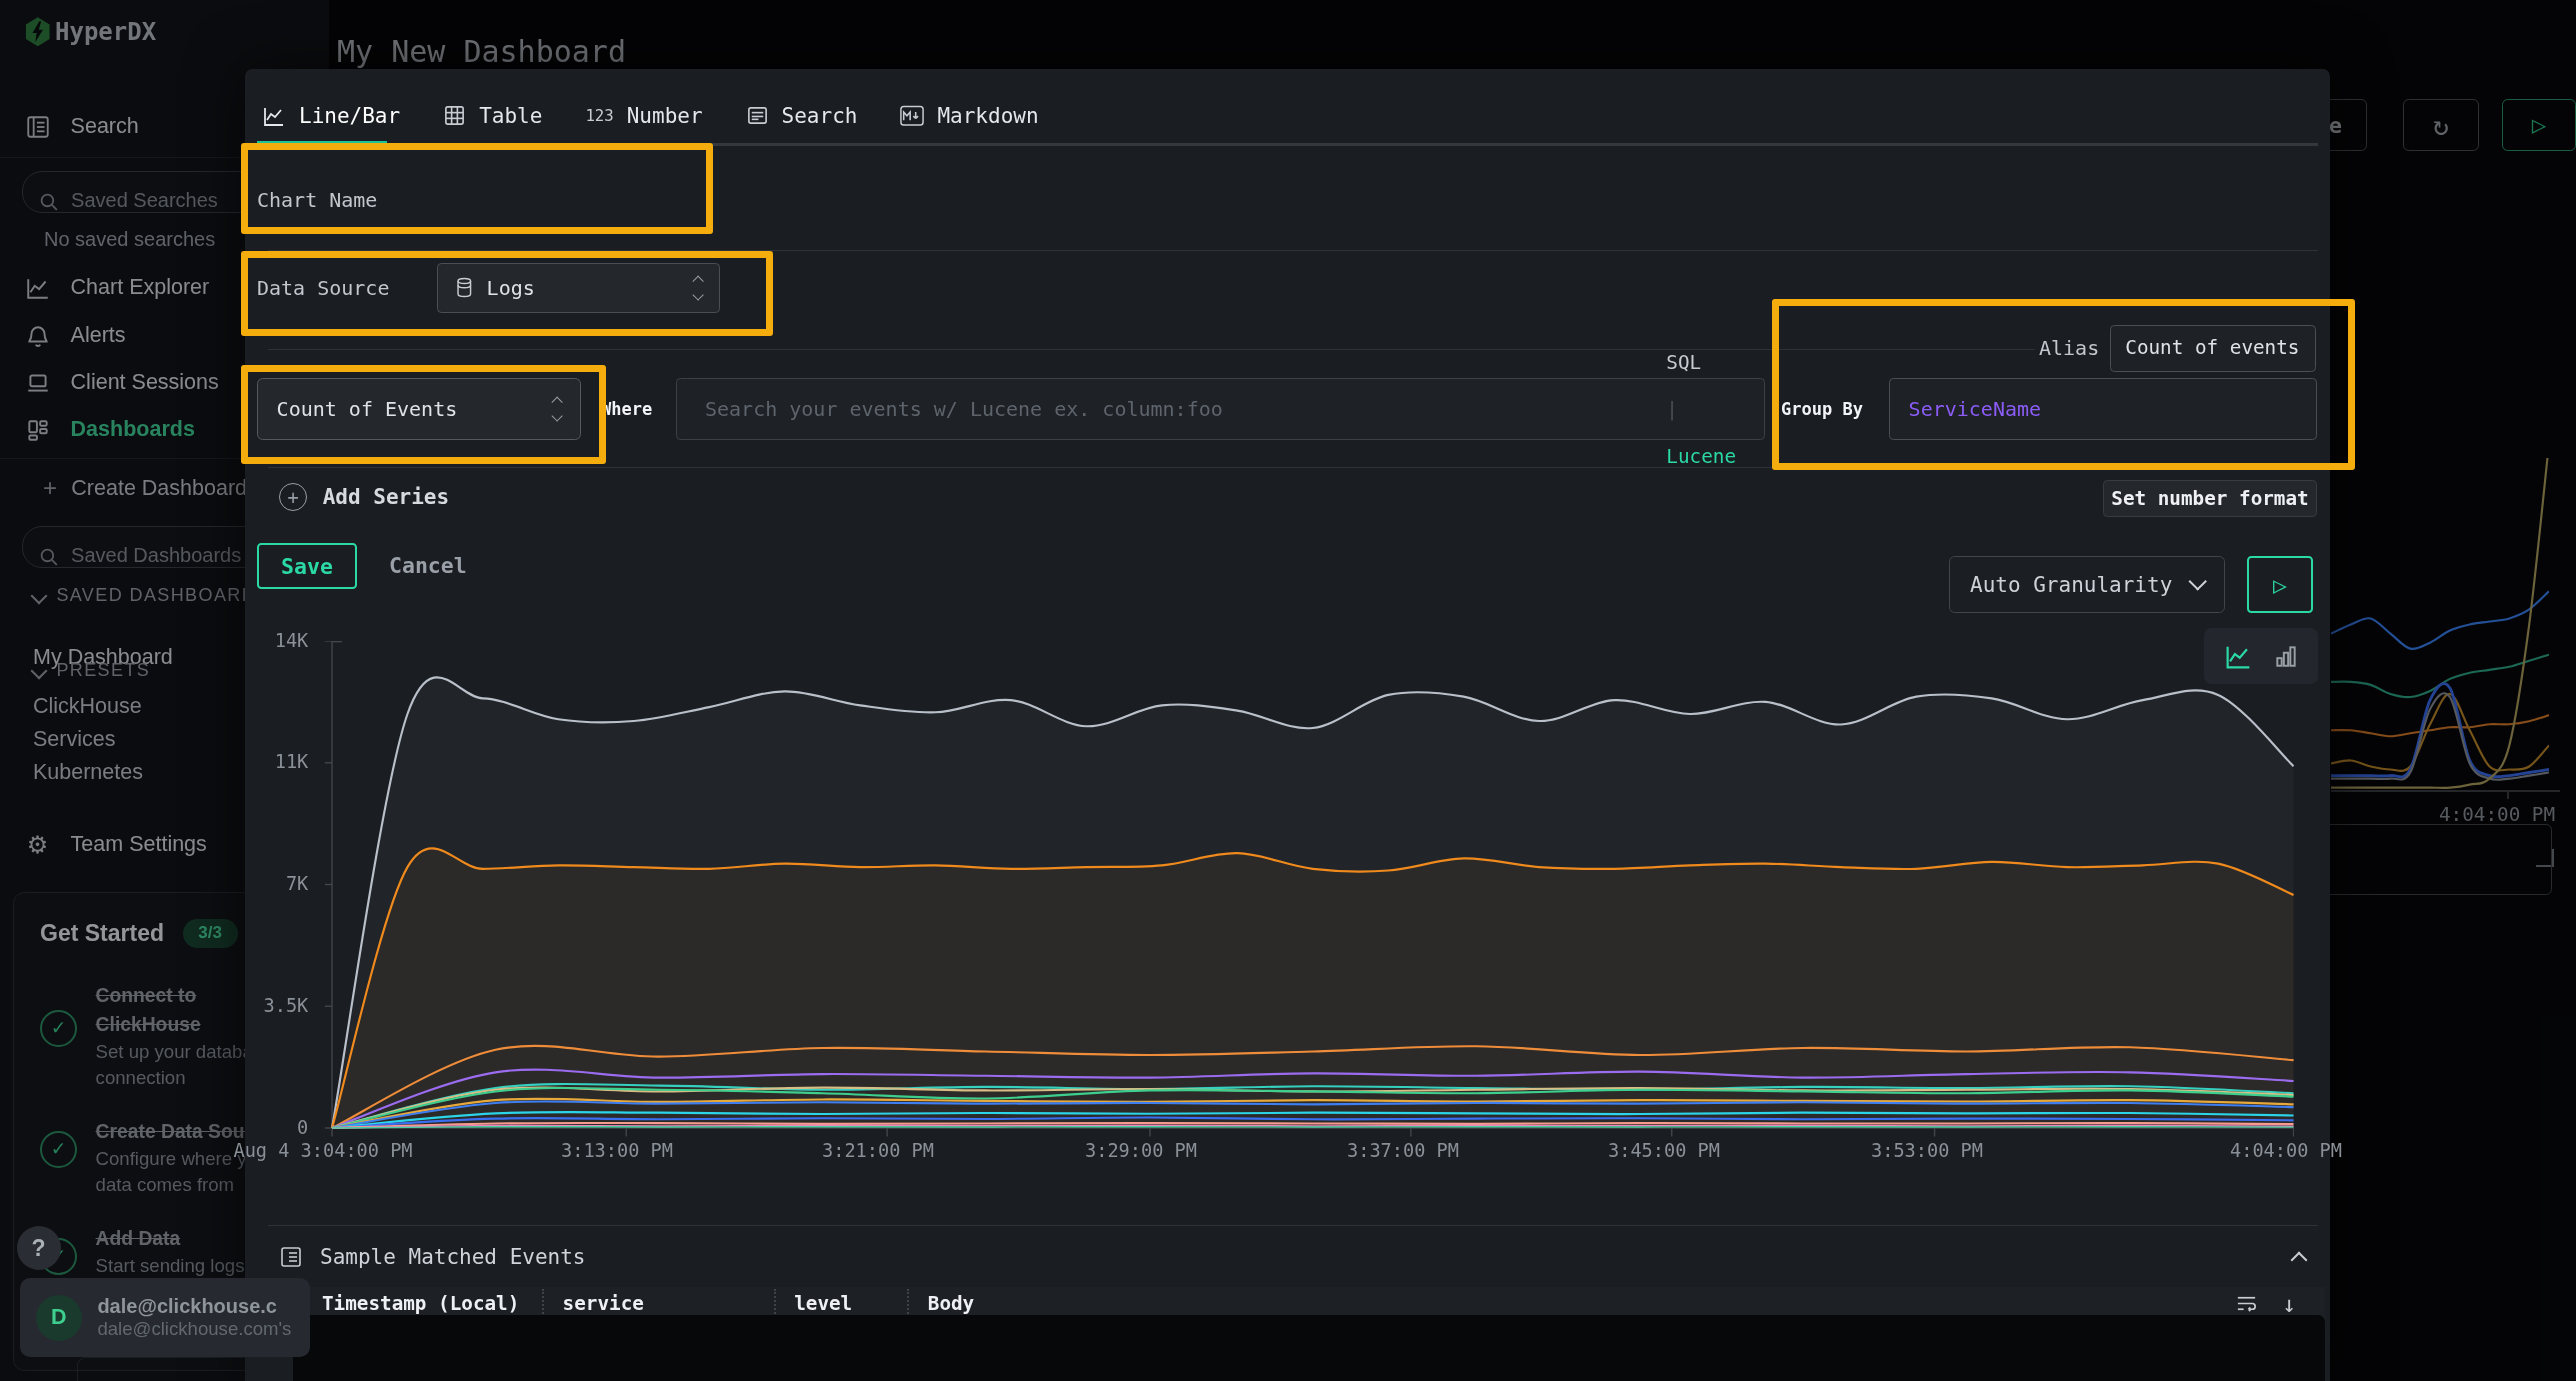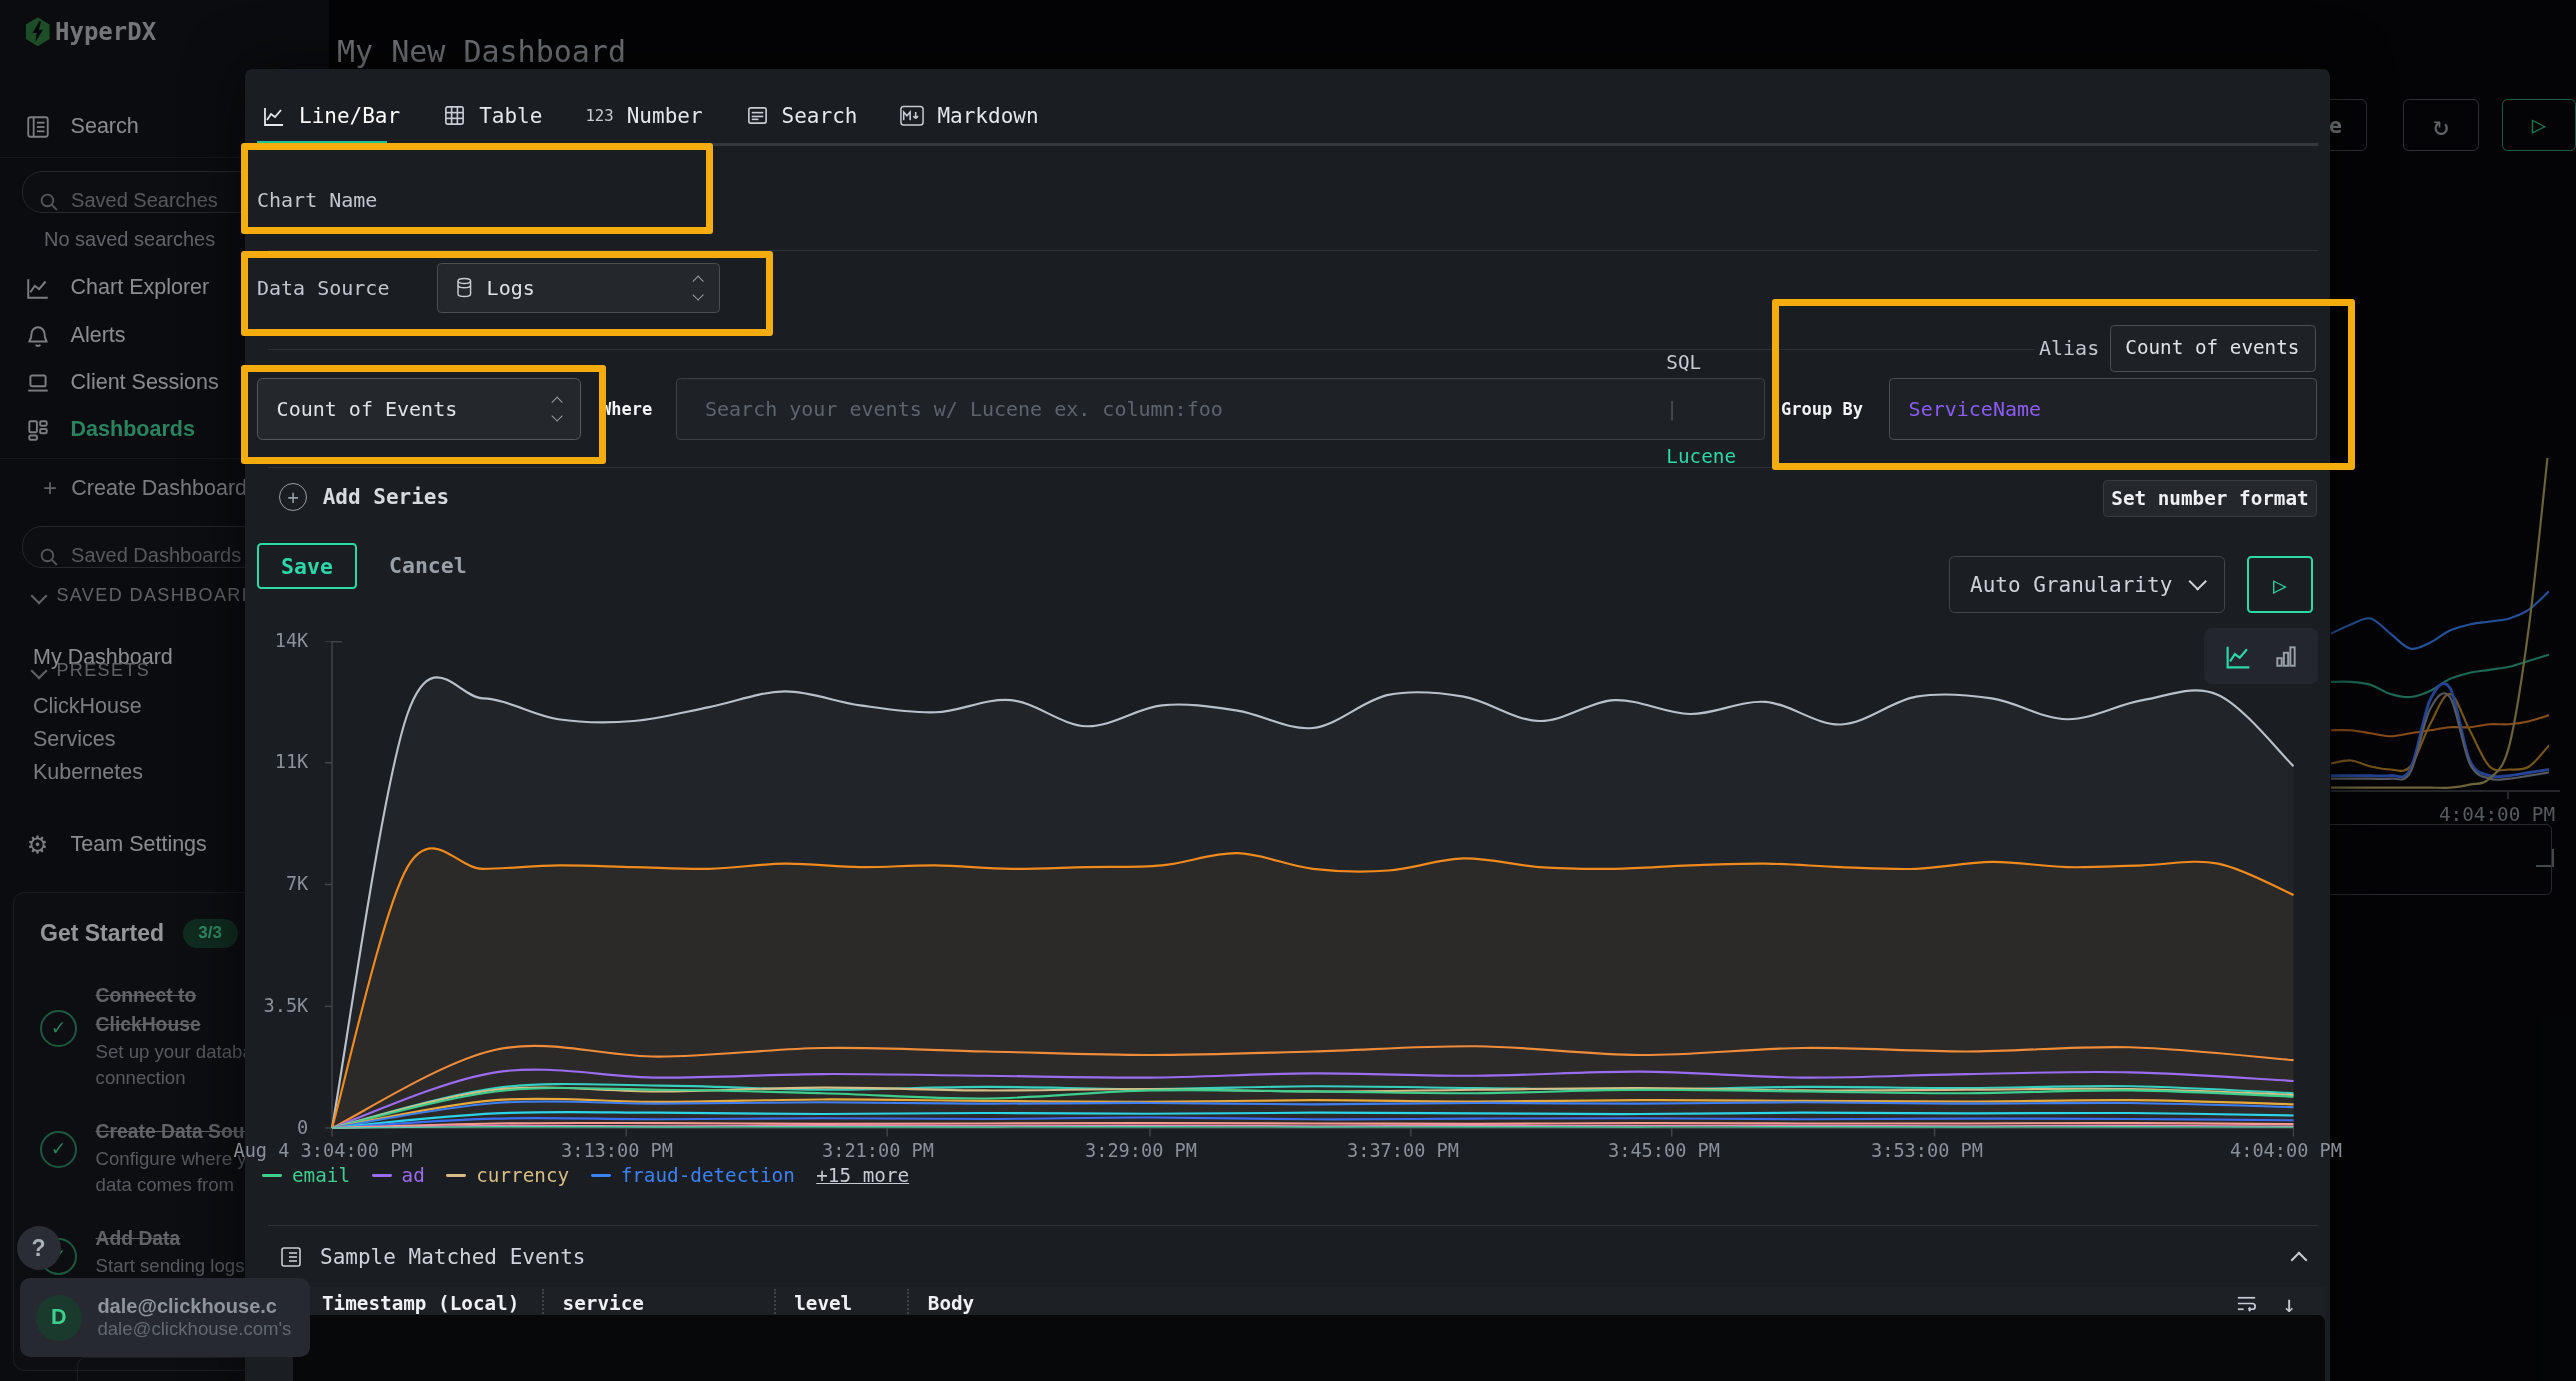--- a/index.html
+++ b/index.html
@@ -396,39 +396,20 @@
         <div style="position: absolute; left: 0px; top: 0px; transform: translateX(-50%); white-space: nowrap;">Aug 4 3:04:00 PM</div>
         <div style="position: absolute; left: 294px; top: 0px; transform: translateX(-50%); white-space: nowrap;">3:13:00 PM</div>
         <div style="position: absolute; left: 555px; top: 0px; transform: translateX(-50%); white-space: nowrap;">3:21:00 PM</div>
         <div style="position: absolute; left: 818px; top: 0px; transform: translateX(-50%); white-space: nowrap;">3:29:00 PM</div>
         <div style="position: absolute; left: 1080px; top: 0px; transform: translateX(-50%); white-space: nowrap;">3:37:00 PM</div>
         <div style="position: absolute; left: 1341px; top: 0px; transform: translateX(-50%); white-space: nowrap;">3:45:00 PM</div>
         <div style="position: absolute; left: 1604px; top: 0px; transform: translateX(-50%); white-space: nowrap;">3:53:00 PM</div>
         <div style="position: absolute; left: 1963px; top: 0px; transform: translateX(-50%); white-space: nowrap;">4:04:00 PM</div>
       </div>
 
-    <div class="abs mono" id="legend" style="left:17px;top:1095px;display:flex;align-items:center;gap:21.5px;font-size:19.3px;">
-      <span style="display: flex; align-items: center; gap: 10px; color: rgb(62, 207, 142);">
-        <span class="legend-dash"></span>
-          <span>email</span>
-        </span>
-      <span style="display: flex; align-items: center; gap: 10px; color: rgb(155, 108, 240);">
-        <span class="legend-dash"></span>
-          <span>ad</span>
-        </span>
-      <span style="display: flex; align-items: center; gap: 10px; color: rgb(216, 189, 132);">
-        <span class="legend-dash"></span>
-          <span>currency</span>
-        </span>
-      <span style="display: flex; align-items: center; gap: 10px; color: rgb(59, 130, 246);">
-        <span class="legend-dash"></span>
-          <span>fraud-detection</span>
-        </span>
-      <span style="color:#c8ccd2;text-decoration:underline;">+15 more</span>
-    </div>
 
     <div class="divider" style="left:23px;top:1156px;width:2050px;"></div>
 
     <div class="abs" style="left:34px;top:1176px;display:flex;align-items:center;gap:17px;color:#d0d4da;">
       <svg width="24" height="24" viewBox="0 0 24 24" fill="none" stroke="#c9cdd3" stroke-width="1.6">
           <rect x="3" y="3" width="18" height="18" rx="2"></rect>
           <line x1="7" y1="8" x2="7.01" y2="8"></line>
           <line x1="10" y1="8" x2="18" y2="8"></line>
           <line x1="7" y1="12" x2="7.01" y2="12"></line>
           <line x1="10" y1="12" x2="18" y2="12"></line>

